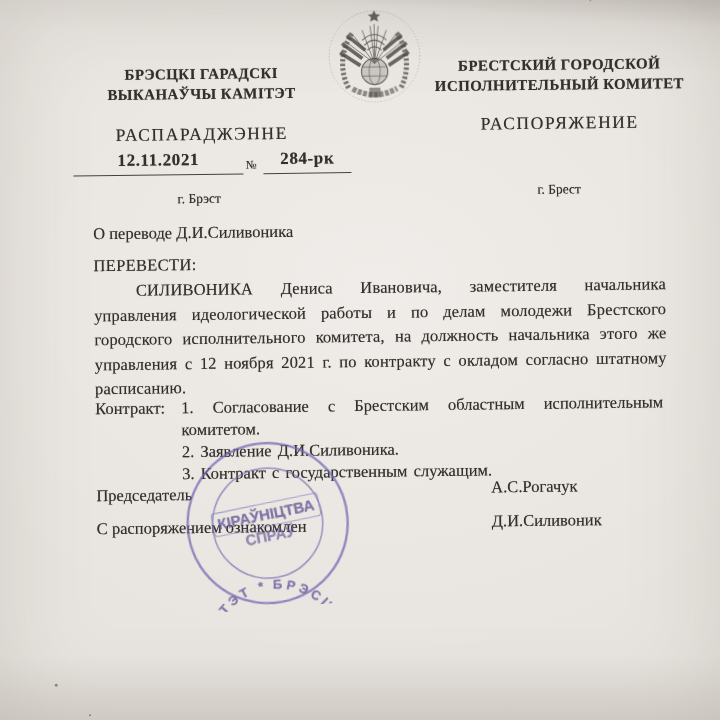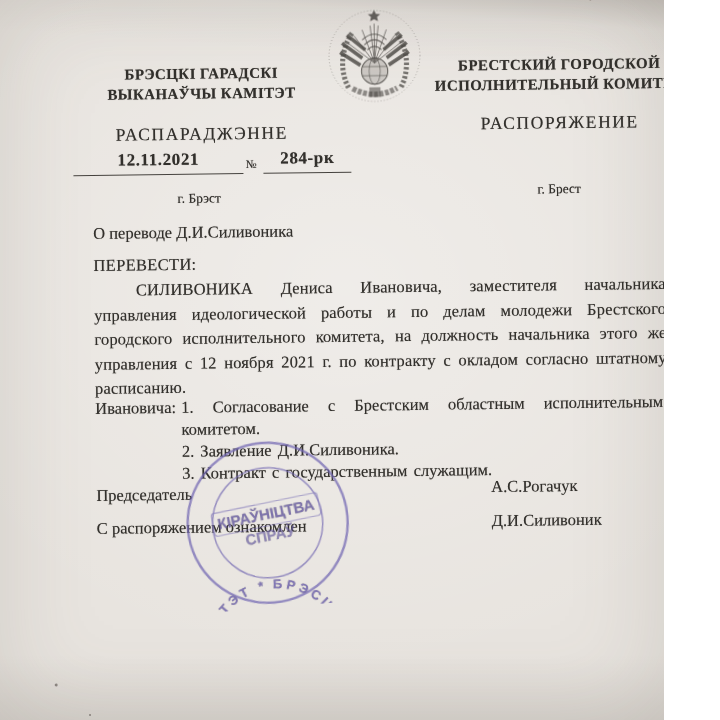--- a/index.html
+++ b/index.html
@@ -1,17 +1,17 @@
 <!DOCTYPE html>
 <html><head>
 <meta charset="utf-8">
 <style>
   html,body{margin:0;padding:0;}
   .page{
-    position:relative;width:664px;height:720px;overflow:hidden;
+    position:relative;width:720px;height:720px;overflow:hidden;
     background:#e8e4df;
     background-image:
       radial-gradient(95% 75% at 52% 40%, rgba(255,255,255,.32), rgba(255,255,255,0) 72%),
       linear-gradient(184deg, rgba(110,102,94,.26) 0%, rgba(110,102,94,.06) 4%, rgba(110,102,94,0) 10%),
       linear-gradient(0deg, rgba(110,102,94,.12) 0%, rgba(110,102,94,0) 9%);
     box-shadow: inset 0 0 95px rgba(96,88,80,.17);
     font-family:"Liberation Serif", serif;
     color:#32302c;
   }
   .doc{position:absolute;inset:0;transform:rotate(-.7deg);transform-origin:50% 42%;}
@@ -125,21 +125,21 @@
 
     <div class="abs ctr city city-left">г. Брэст</div>
     <div class="abs ctr city city-right">г. Брест</div>
 
     <div class="abs subject">О переводе Д.И.Силивоника</div>
     <div class="abs directive">ПЕРЕВЕСТИ:</div>
 
     <p class="abs bodytext" style="margin:0">СИЛИВОНИКА Дениса Ивановича, заместителя начальника управления идеологической работы и по делам молодежи Брестского городского исполнительного комитета, на должность начальника этого же управления с 12 ноября 2021 г. по контракту с окладом согласно штатному расписанию.</p>
 
     <div class="abs basis">
-      <span class="basis-label">Ивановича:</span>
+      <span class="basis-label">Контракт:</span>
       <div class="basis-list">
         <div class="basis-item">1. Согласование с Брестским областным исполнительным комитетом.</div>
         <div class="basis-item">2. Заявление Д.И.Силивоника.</div>
         <div class="basis-item">3. Контракт с государственным служащим.</div>
       </div>
     </div>
 
     <div class="abs sig sig-role-1">Председатель</div>
     <div class="abs sig sig-name-1">А.С.Рогачук</div>
     <div class="abs sig sig-role-2">С распоряжением ознакомлен</div>

